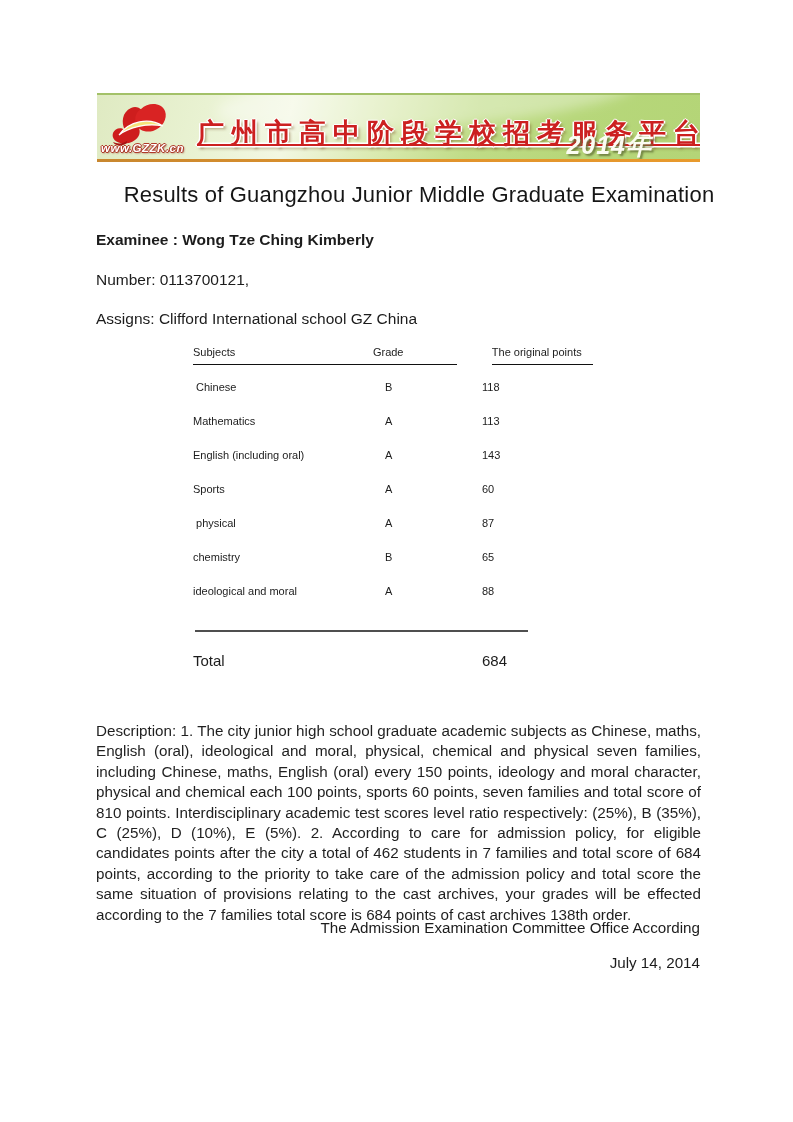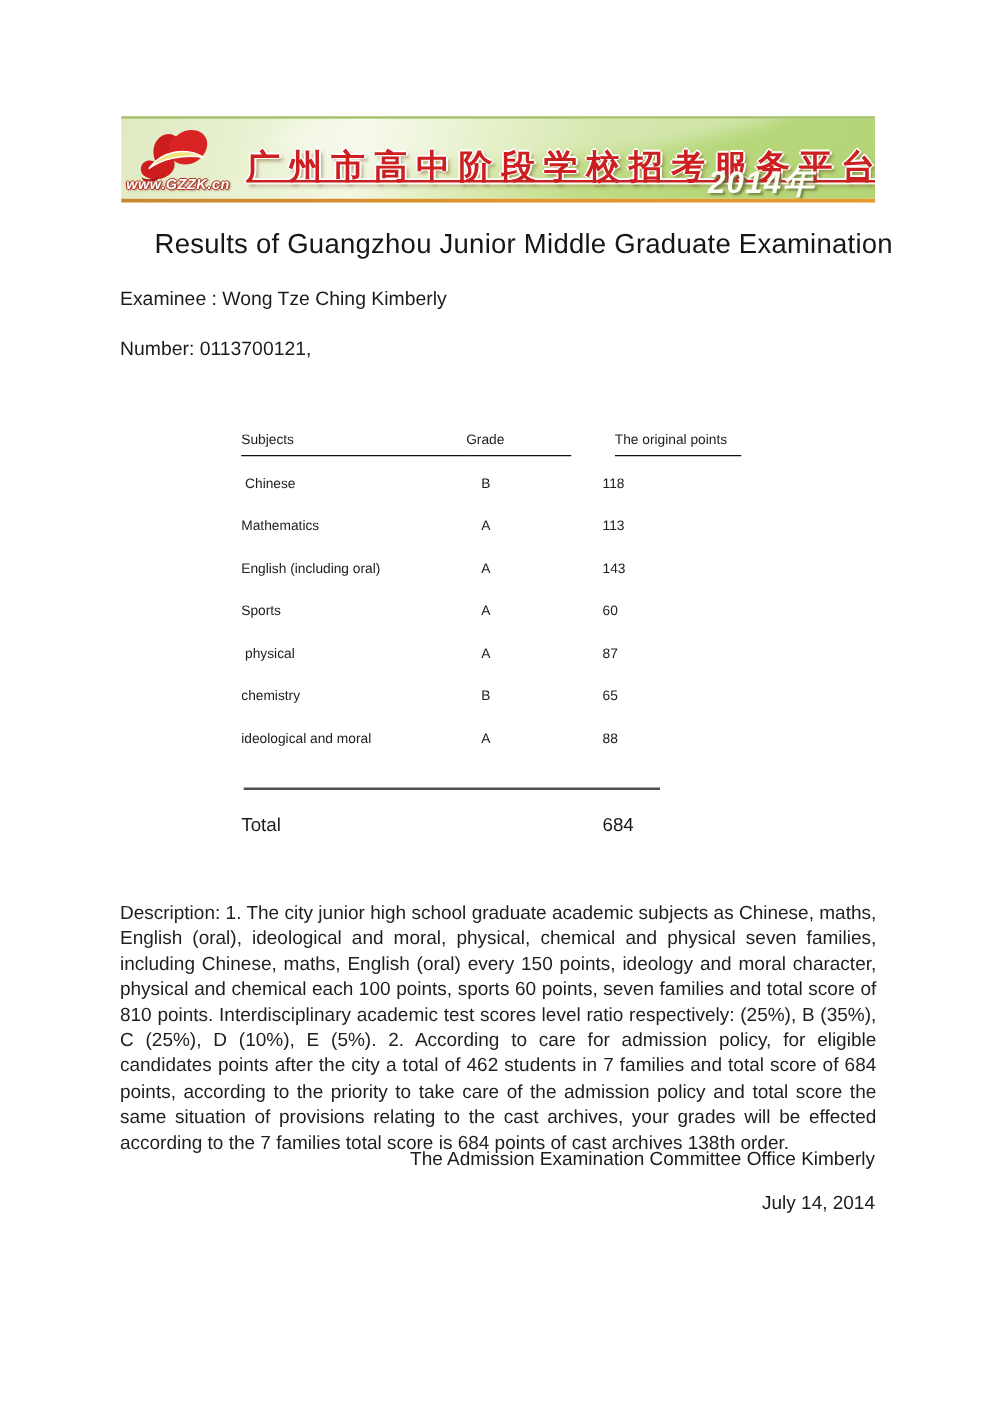--- a/index.html
+++ b/index.html
@@ -95,21 +95,21 @@
     white-space: nowrap;
     margin-left: 21px;
   }
   .info-line {
     position: absolute;
     left: 96px;
     font-size: 15.5px;
     color: #1c1c1c;
     white-space: pre;
   }
-  .info-examinee { top: 231px; }
+  .info-examinee { top: 231px; font-weight: bold; }
   .info-number  { top: 271px; }
   .info-assigns { top: 310px; }
 
   
   .score-table {
     position: absolute;
     left: 193px; top: 346px;
     width: 400px;
     font-size: 11px;
     color: #1c1c1c;
@@ -181,20 +181,21 @@
     <div class="logo-url">www.GZZK.cn</div>
     <div class="banner-title-cn">广州市高中阶段学校招考服务平台</div>
     <div class="banner-year">2014年</div>
   </div>
   <div class="banner-rule"></div>
 
   <h1 class="doc-title">Results of Guangzhou Junior Middle Graduate Examination</h1>
 
   <div class="info-line info-examinee">Examinee : Wong Tze Ching Kimberly</div>
   <div class="info-line info-number">Number: 0113700121,</div>
+  <div class="info-line info-assigns">Assigns: Clifford International school GZ China</div>
 
   <div class="score-table">
     <div class="t-row t-head">
       <div class="t-cell h-subject">Subjects</div>
       <div class="t-cell h-grade">Grade</div>
       <div class="t-cell h-gap"></div>
       <div class="t-cell h-points">The original points</div>
     </div>
     <div class="t-body">
       <div class="t-row">
@@ -237,16 +238,16 @@
 
   <div class="total-rule"></div>
   <div class="total-row">
     <div class="t-cell c-subject">Total</div>
     <div class="t-cell c-grade"></div>
     <div class="t-cell c-points">684</div>
   </div>
 
   <p class="description">Description: 1. The city junior high school graduate academic subjects as Chinese, maths, English (oral), ideological and moral, physical, chemical and physical seven families, including Chinese, maths, English (oral) every 150 points, ideology and moral character, physical and chemical each 100 points, sports 60 points, seven families and total score of 810 points. Interdisciplinary academic test scores level ratio respectively: (25%), B (35%), C (25%), D (10%), E (5%). 2. According to care for admission policy, for eligible candidates points after the city a total of 462 students in 7 families and total score of 684 points, according to the priority to take care of the admission policy and total score the same situation of provisions relating to the cast archives, your grades will be effected according to the 7 families total score is 684 points of cast archives 138th order.</p>
 
-  <div class="footer-line footer-committee">The Admission Examination Committee Office Kimberly</div>
+  <div class="footer-line footer-committee">The Admission Examination Committee Office According</div>
   <div class="footer-line footer-date">July 14, 2014</div>
 
 </div>
 
 </body></html>

